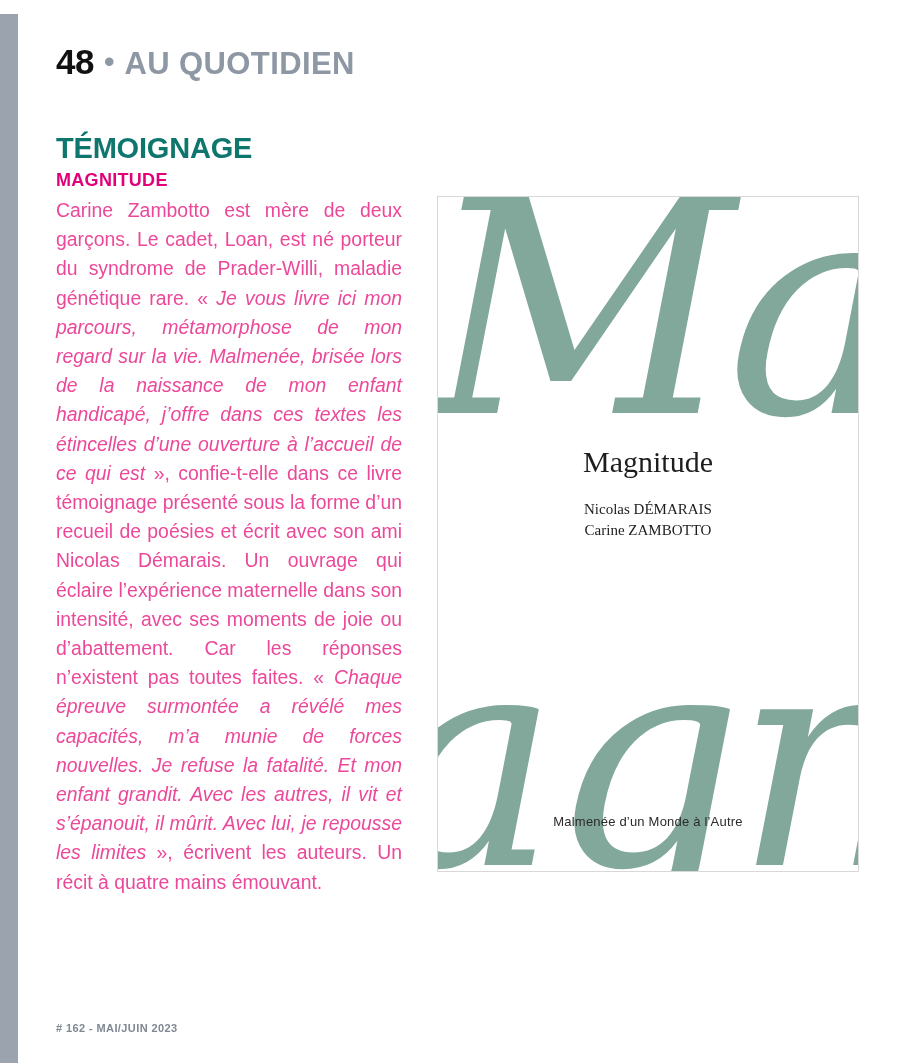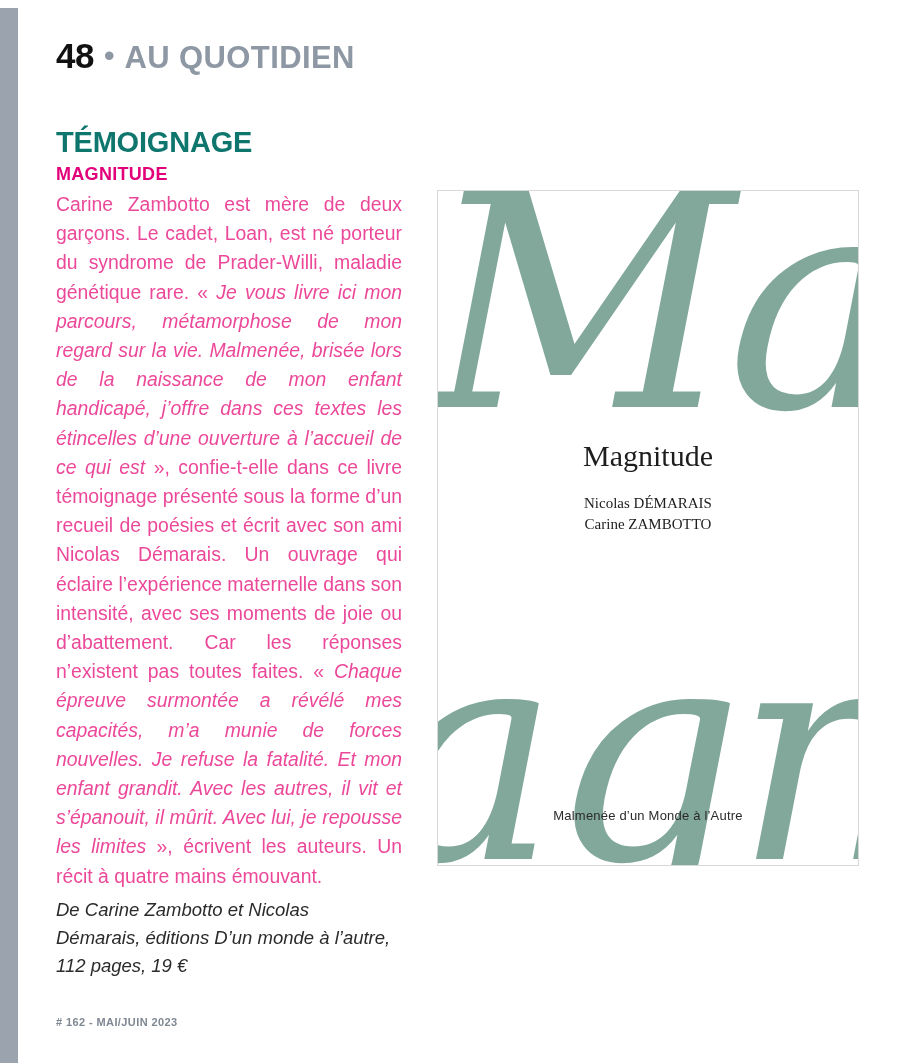--- a/index.html
+++ b/index.html
@@ -9,21 +9,21 @@
     height: 1063px;
     background: #ffffff;
     font-family: "Liberation Sans", sans-serif;
     color: #1a1a1a;
     position: relative;
     overflow: hidden;
   }
 
   .page {
     position: absolute;
-    left: 0; top: 8px;
+    left: 0; top: 14px;
     width: 905px;
     height: 851px;
   }
 
   
   .accent-bar {
     position: absolute;
     left: 0; top: 0;
     width: 18px;
     height: 1063px;
@@ -195,21 +195,20 @@
     <span class="section-name">AU QUOTIDIEN</span>
   </div>
 
   <div class="rubric">TÉMOIGNAGE</div>
   <div class="kicker">MAGNITUDE</div>
 
   <div class="body-col">
     <p class="body-text"><span>Carine Zambotto est mère de deux garçons. Le cadet, Loan, est né porteur du syndrome de Prader-Willi, maladie génétique rare. « </span><i>Je vous livre ici mon parcours, métamorphose de mon regard sur la vie. Malmenée, brisée lors de la naissance de mon enfant handicapé, j’offre dans ces textes les étincelles d’une ouverture à l’accueil de ce qui est</i><span> », confie-t-elle dans ce livre témoignage présenté sous la forme d’un recueil de poésies et écrit avec son ami Nicolas Démarais. Un ouvrage qui éclaire l’expérience maternelle dans son intensité, avec ses moments de joie ou d’abattement. Car les réponses n’existent pas toutes faites. « </span><i>Chaque épreuve surmontée a révélé mes capacités, m’a munie de forces nouvelles. Je refuse la fatalité. Et mon enfant grandit. Avec les autres, il vit et s’épanouit, il mûrit. Avec lui, je repousse les limites</i><span> », écrivent les auteurs. Un récit à quatre mains émouvant.</span></p>
   </div>
 
-  <div class="credit">De Carine Zambotto et Nicolas Démarais, éditions D’un monde à l’autre, 112 pages, 19 €</div>
 
   <div class="footer"># 162 - MAI/JUIN 2023</div>
 
   <div class="cover-wrap">
     <div class="cover-script script-top">Magn</div>
     <div class="cover-script script-bottom">agnitu</div>
     <div class="cover-title">Magnitude</div>
     <div class="cover-authors">
       <div>Nicolas DÉMARAIS</div>
       <div>Carine ZAMBOTTO</div>

